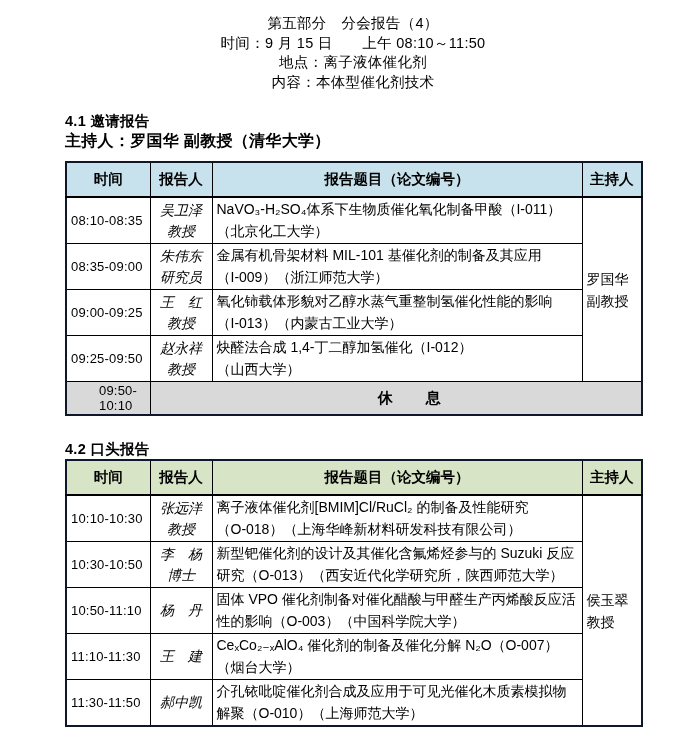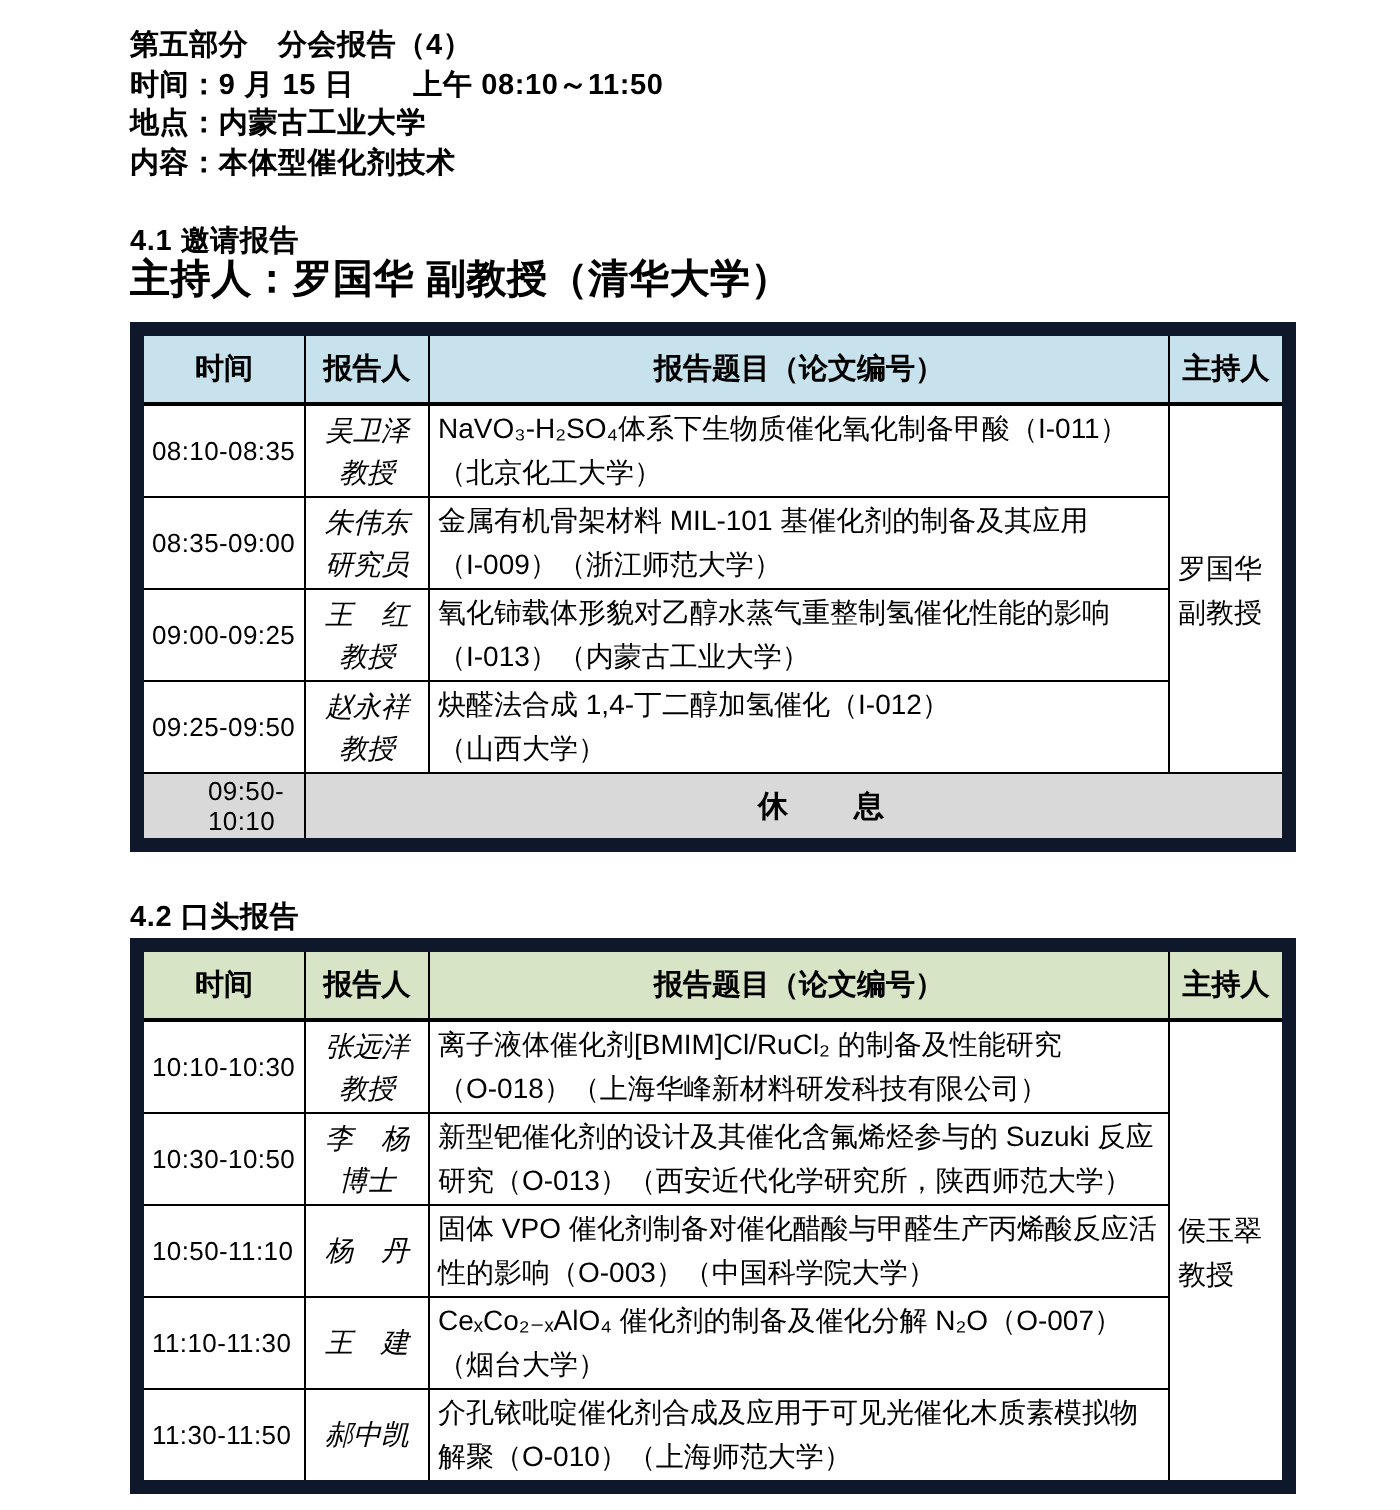--- a/index.html
+++ b/index.html
@@ -7,32 +7,32 @@
     width:700px;height:755px;overflow:hidden;
     font-family:"Liberation Sans","DejaVu Sans",sans-serif;
     color:#000;
     -webkit-font-smoothing:antialiased;
   }
   .page{padding:14px 0 0 65px;width:576px;}
 
   
   .doc-header{margin-bottom:20px;}
   .doc-header .line{
-    font-weight:bold;font-size:14.5px;line-height:19.5px;
-    white-space:pre;letter-spacing:0.3px;
+    font-weight:normal;font-size:14.5px;line-height:19.5px;
+    white-space:pre;letter-spacing:0.3px;text-align:center;
   }
 
   
   .sec-heading{font-weight:bold;font-size:14.5px;line-height:19px;letter-spacing:0.3px;}
-  .sec-chair{font-weight:bold;font-size:20px;line-height:19px;margin-bottom:11px;letter-spacing:0.3px;}
+  .sec-chair{font-weight:bold;font-size:16px;line-height:19px;margin-bottom:11px;letter-spacing:0.3px;}
 
   
   table.sched{
     border-collapse:collapse;width:576px;table-layout:fixed;
-    border:7px solid #0f172a;
+    border:2px solid #0f172a;
     margin-bottom:24px;
   }
   table.sched th, table.sched td{
     border:1px solid #000;
     padding:1px 4px;
     vertical-align:middle;
   }
   table.sched thead th{
     font-weight:bold;font-size:14.5px;height:31px;text-align:center;
     border-bottom-width:2px;
@@ -63,21 +63,21 @@
   }
 </style>
 </head>
 <body>
 
 <div class="page">
 
   <div class="doc-header">
     <div class="line">第五部分　分会报告（4）</div>
     <div class="line">时间：9 月 15 日　　上午 08:10～11:50</div>
-    <div class="line">地点：内蒙古工业大学</div>
+    <div class="line">地点：离子液体催化剂</div>
     <div class="line">内容：本体型催化剂技术</div>
   </div>
 
   <div class="section">
     <div class="sec-heading">4.1 邀请报告</div>
     <div class="sec-chair">主持人：罗国华 副教授（清华大学）</div>
 
     <table class="sched t1">
       <colgroup>
         <col class="c-time">

